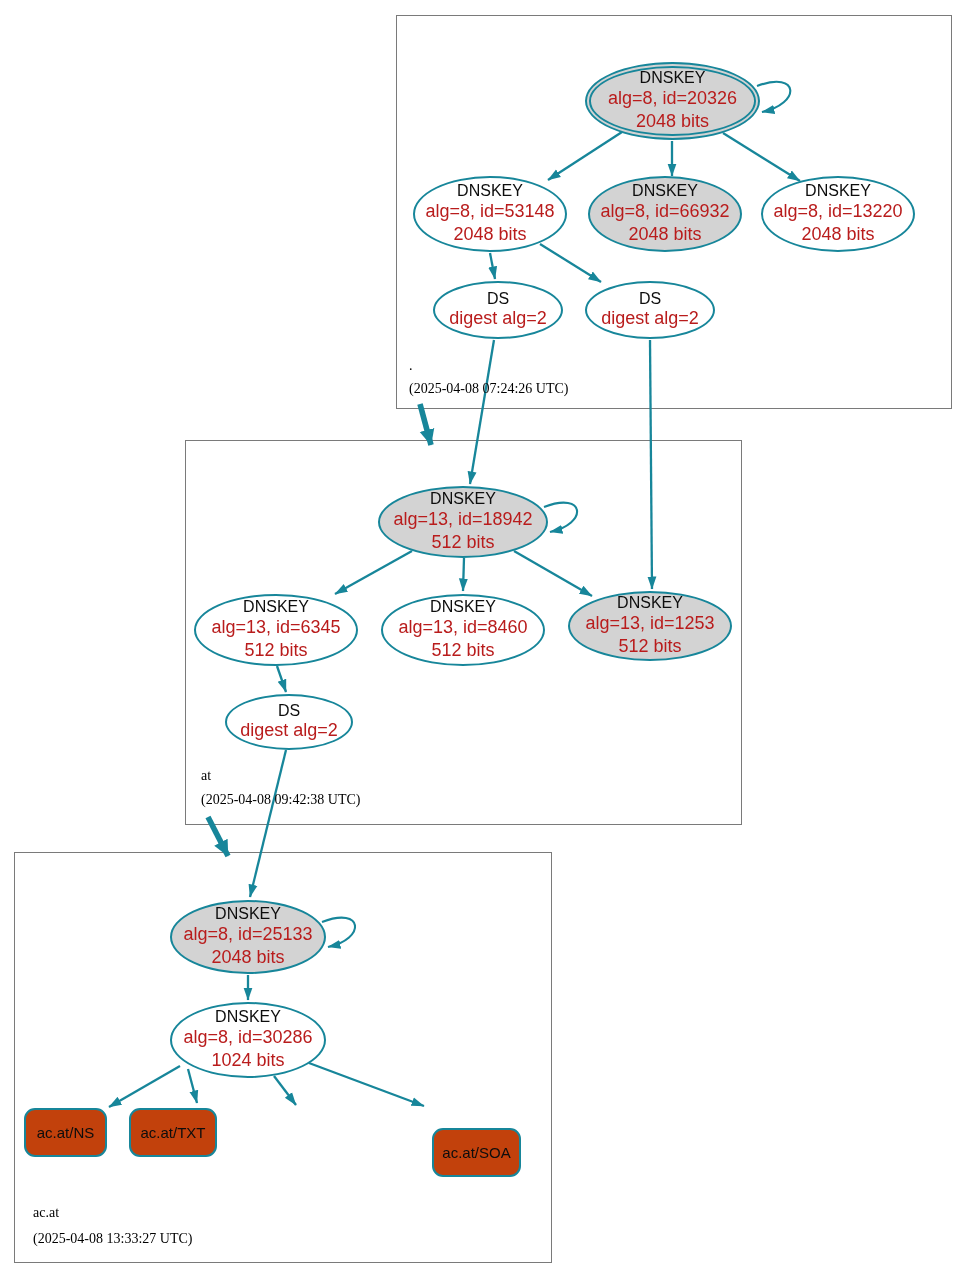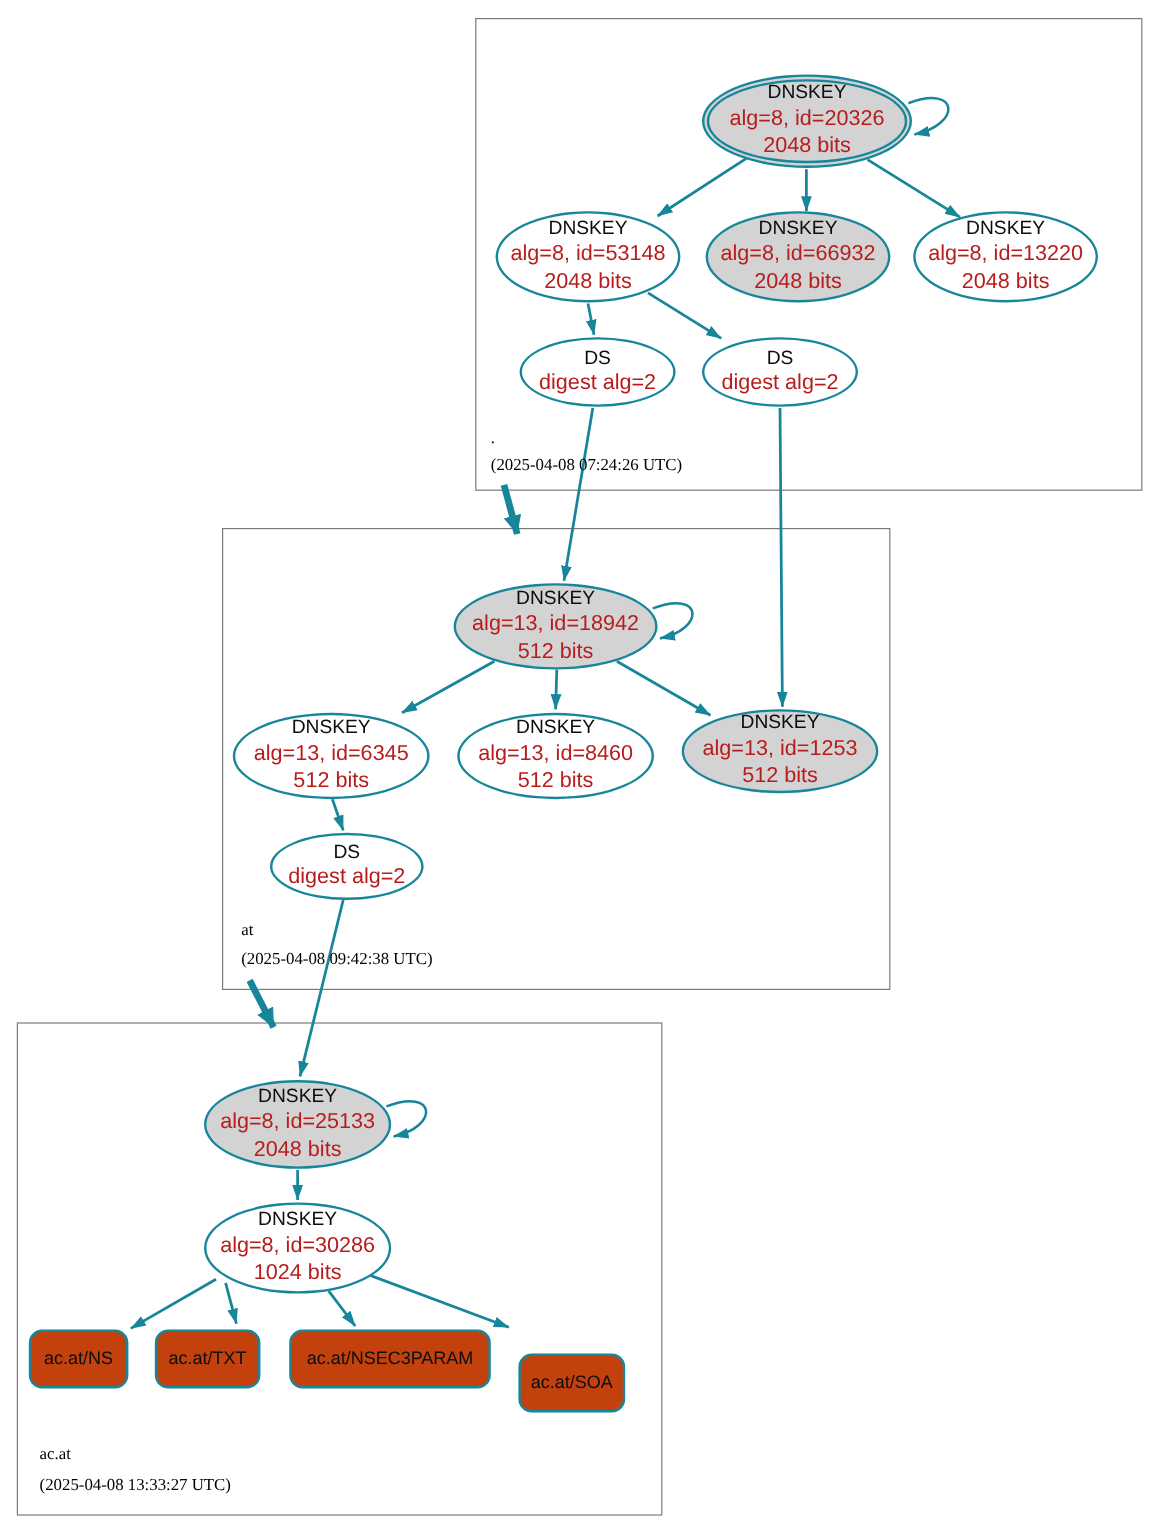--- a/index.html
+++ b/index.html
@@ -135,22 +135,19 @@
     <div class="nt">DNSKEY</div>
     <div class="nd">alg=8, id=30286</div>
     <div class="nd">1024 bits</div>
   </div>
   <div class="rrset" style="left:24px;top:1108px;width:83px;height:49px;">
     <span>ac.at/NS</span>
   </div>
   <div class="rrset" style="left:129px;top:1108px;width:88px;height:49px;text-align:center;">
     <span>ac.at/TXT</span>
   </div>
-  <div class="rrset" style="left:241px;top:1108px;width:168px;height:49px;">
-    <span>ac.at/NSEC3PARAM</span>
-  </div>
   <div class="rrset" style="left:432px;top:1108px;width:89px;height:49px;margin-top:20px;">
     <span>ac.at/SOA</span>
   </div>
   <div class="zone-label" style="left:33px;top:1205px;">ac.at</div>
   <div class="zone-ts" style="left:33px;top:1231px;">(2025-04-08 13:33:27 UTC)</div>
 
 </div>
 
 </body></html>

